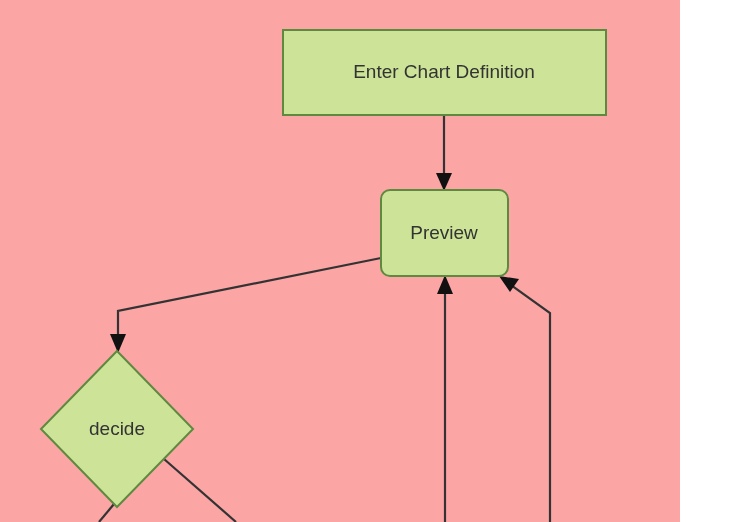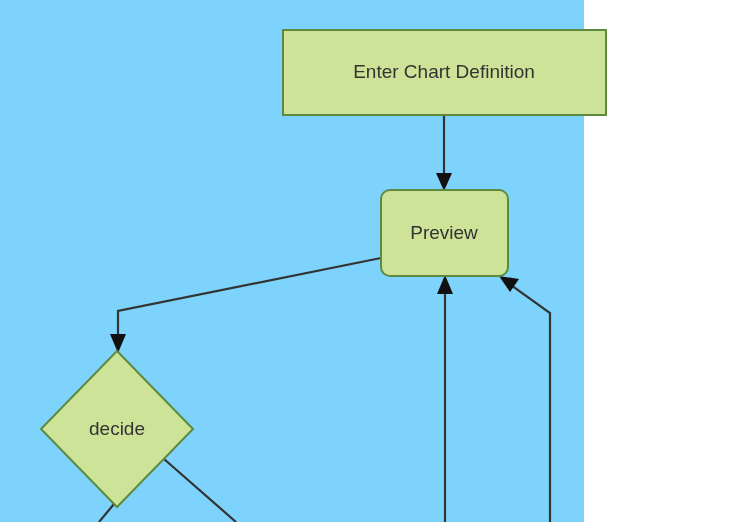--- a/index.html
+++ b/index.html
@@ -8,23 +8,23 @@
     background: #ffffff;
   }
   body {
     width: 740px;
     height: 522px;
     overflow: hidden;
     font-family: "Liberation Sans", sans-serif;
   }
   #flowchart-canvas {
     position: relative;
-    width: 584px;
+    width: 680px;
     height: 522px;
-    background: #7dd3fc;
+    background: #fca5a5;
     text-align: right;
   }
   #flowchart-svg {
     position: absolute;
     top: 0;
     left: 0;
     width: 740px;
     height: 522px;
     display: block;
   }

